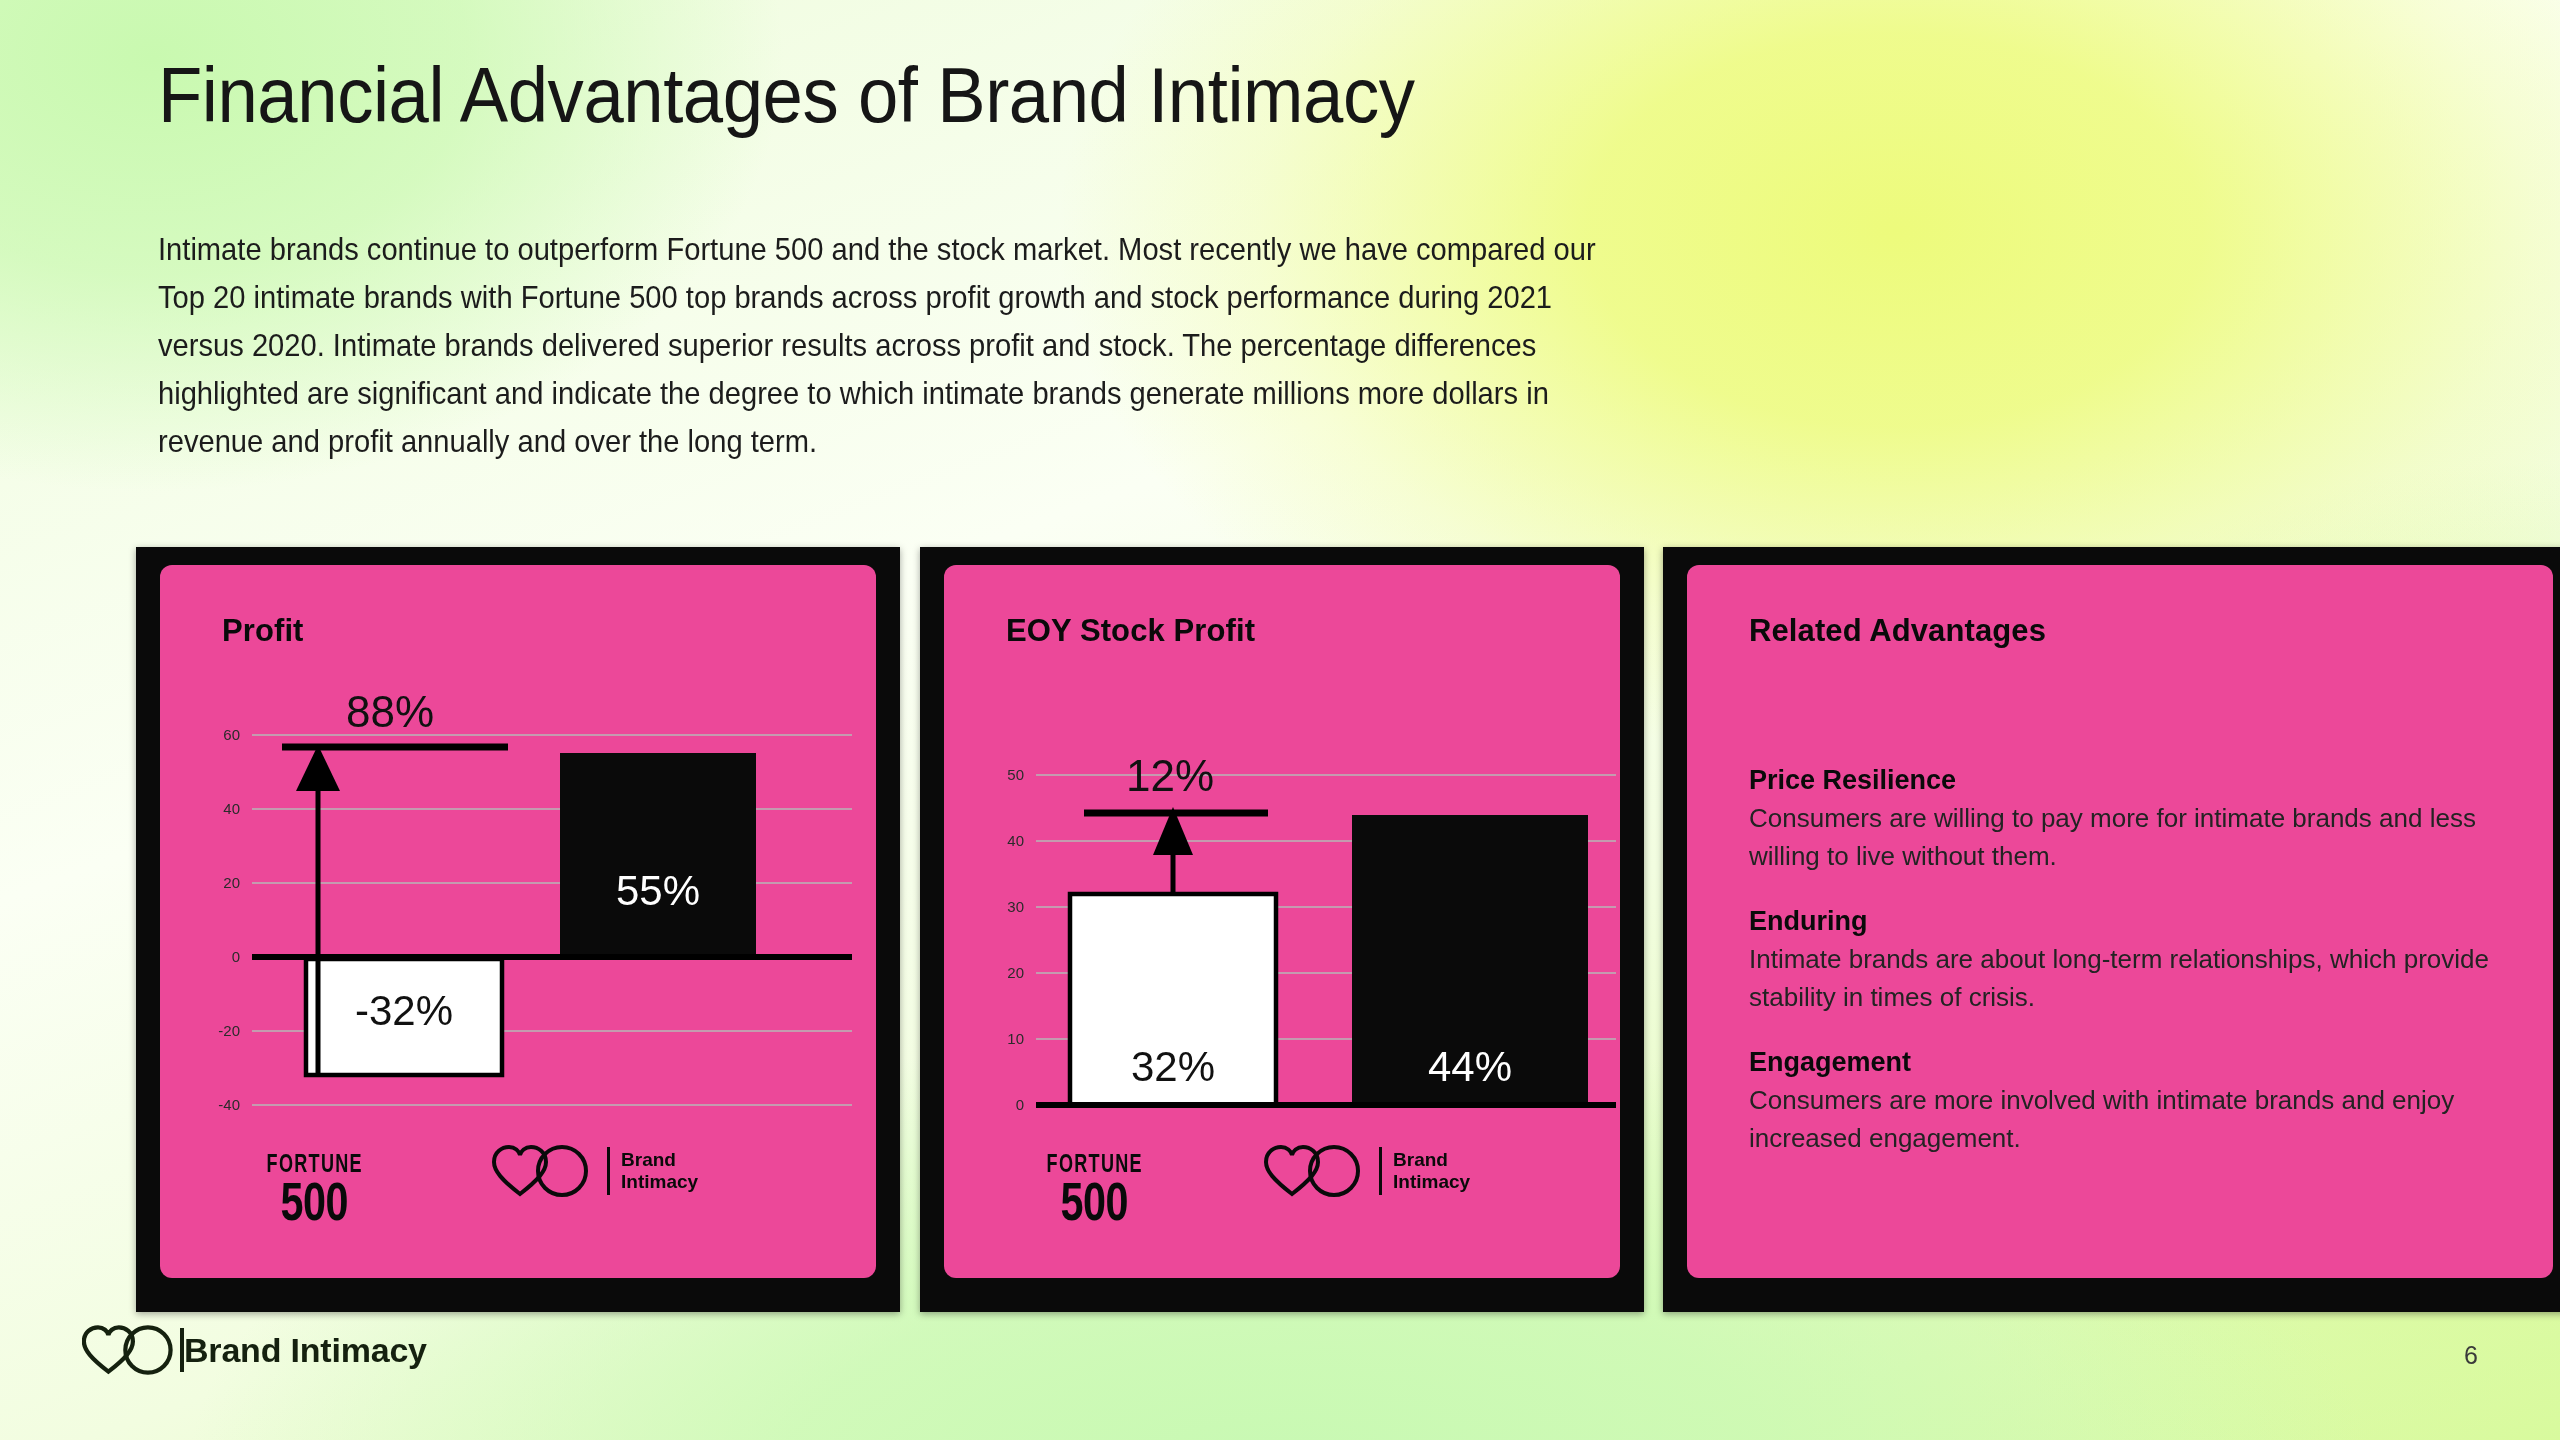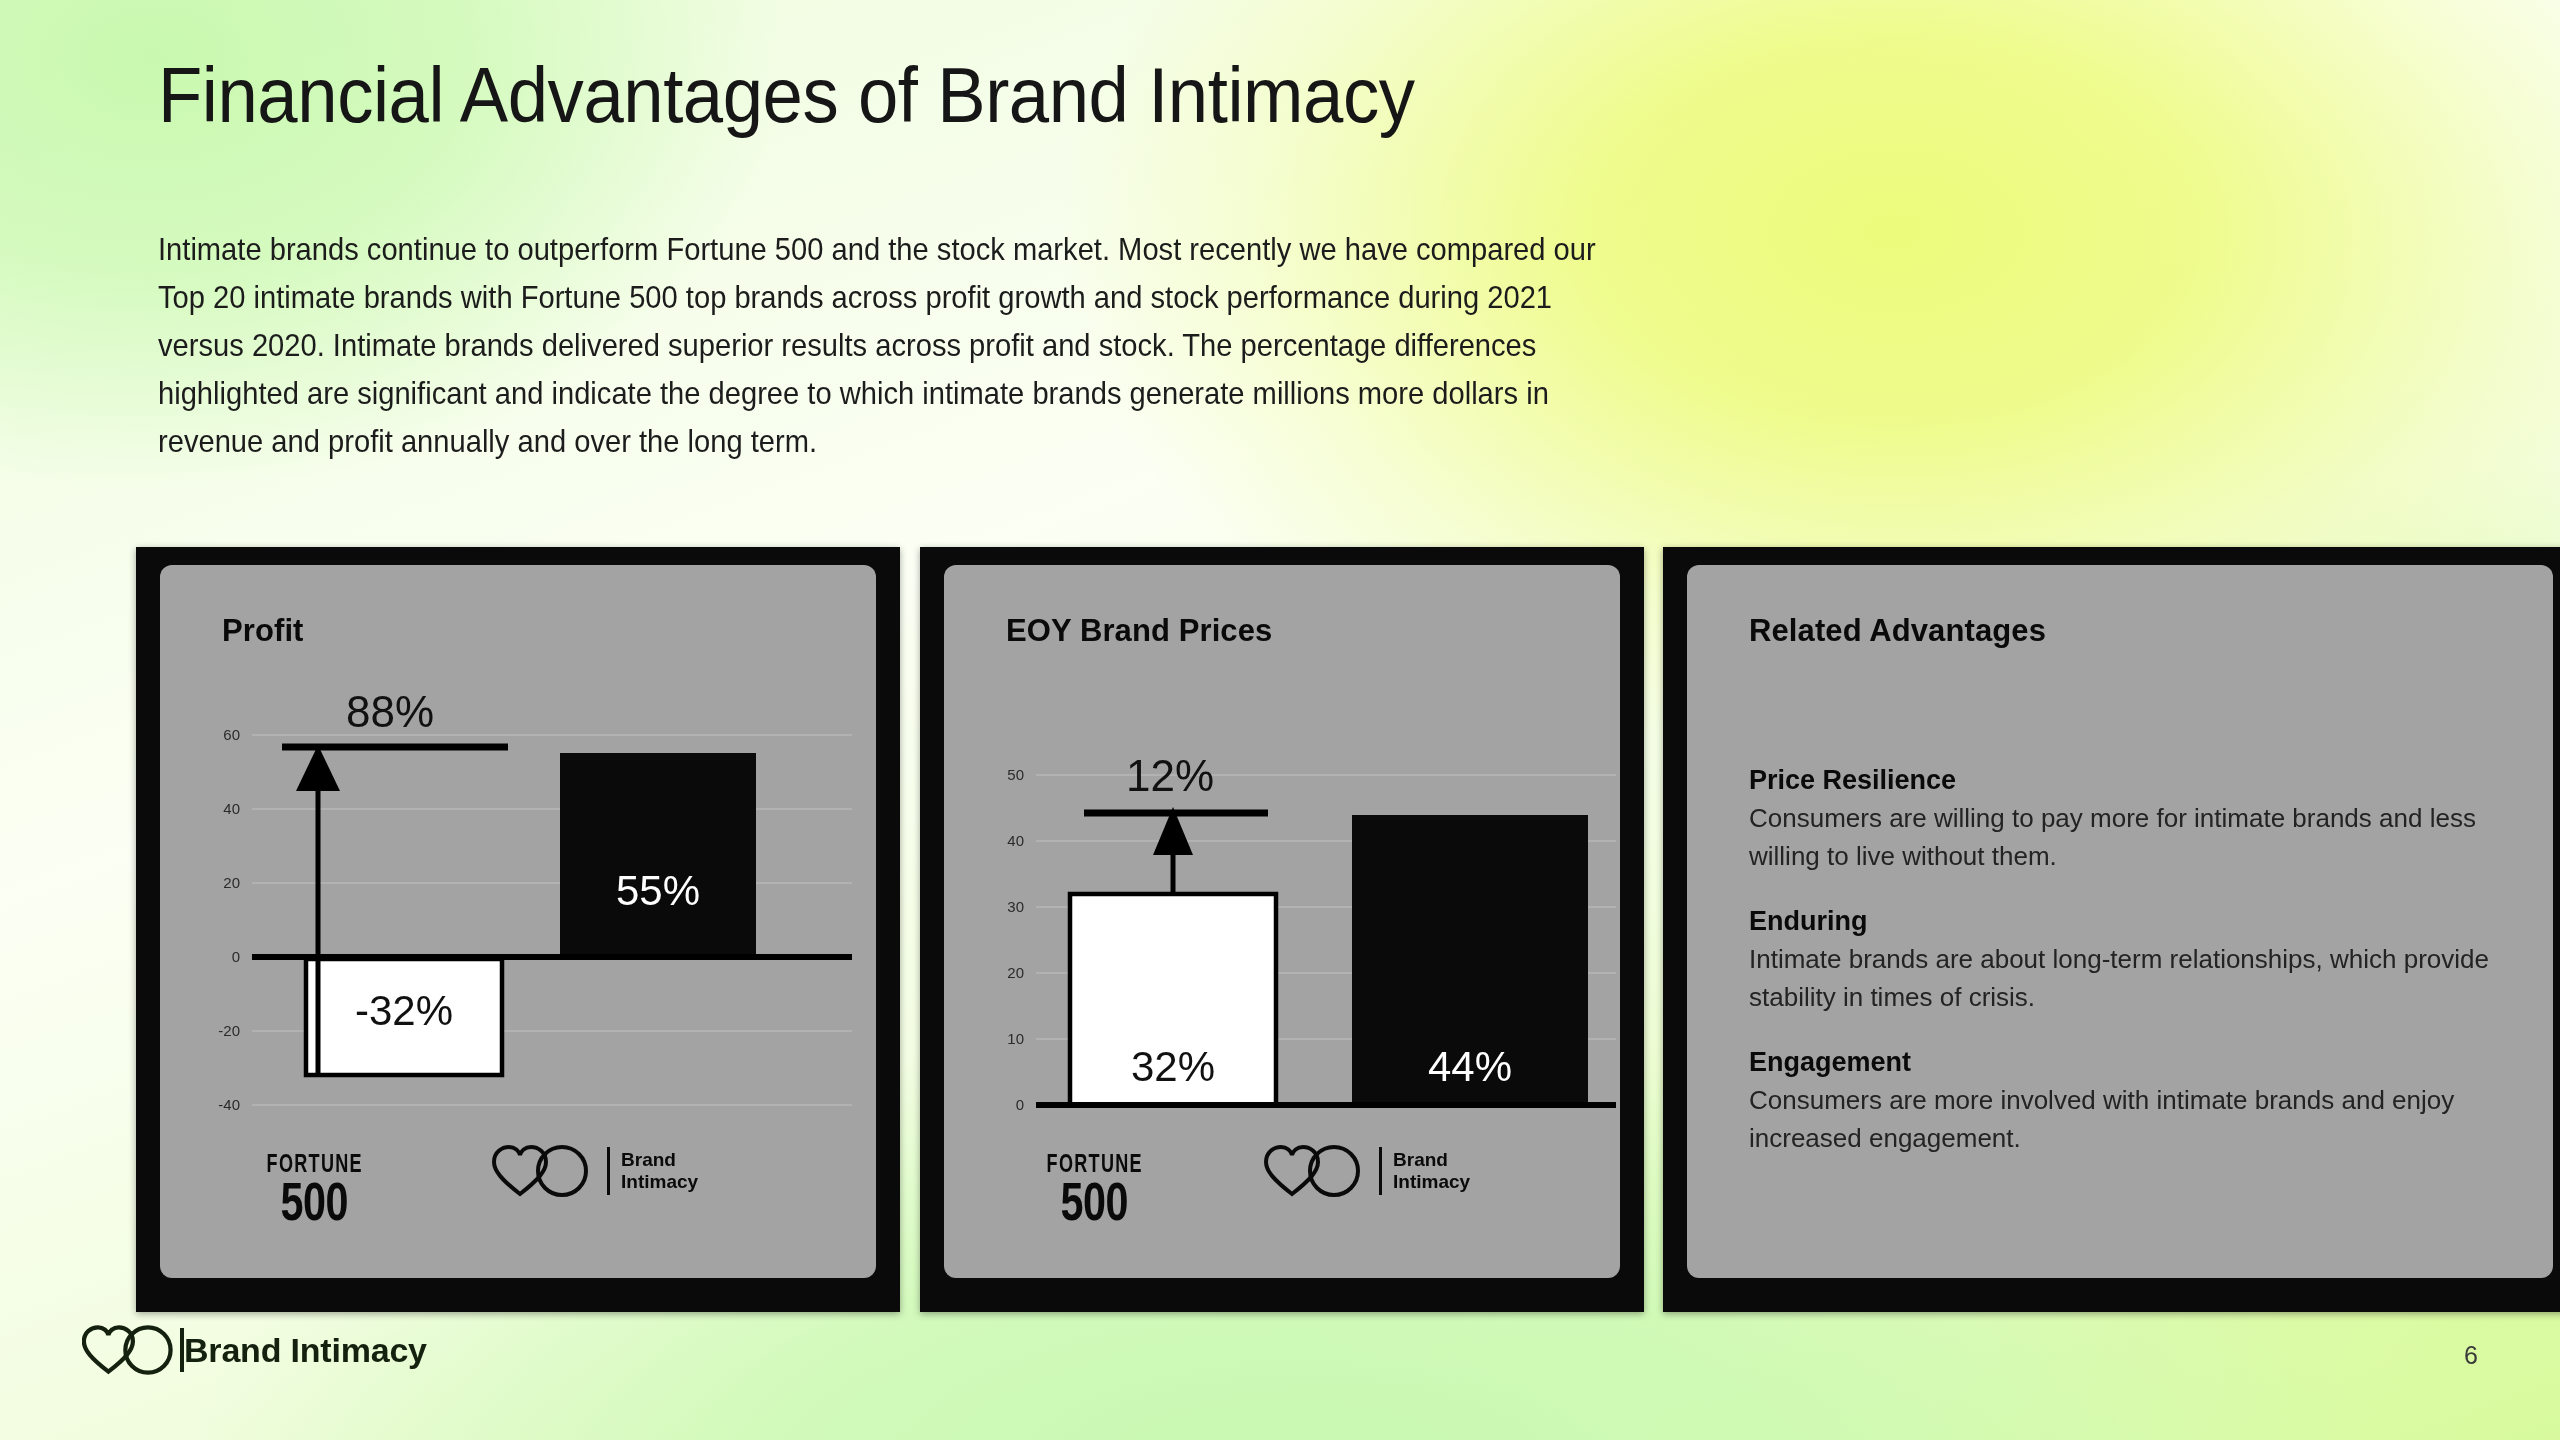--- a/index.html
+++ b/index.html
@@ -47,21 +47,21 @@
 
   
   .panel {
     position: absolute;
     background: #0a0a0a;
     box-shadow: 0 2px 7px rgba(0,0,0,0.35);
   }
   .panel .card {
     position: absolute;
     left: 24px; right: 24px; top: 18px; bottom: 34px;
-    background: #a3a3a3;
+    background: #ec4899;
     border-radius: 12px;
   }
   #panel-profit { left: 136px;  top: 547px; width: 764px; height: 765px; }
   #panel-stock  { left: 920px;  top: 547px; width: 724px; height: 765px; }
   #panel-adv    { left: 1663px; top: 547px; width: 914px; height: 765px; }
 
   .card-title {
     position: absolute;
     left: 62px; top: 48px;
     font-size: 31px;
@@ -194,21 +194,21 @@
             <div>Brand</div>
             <div>Intimacy</div>
           </div>
         </div>
       </div>
     </div>
   </div>
 
   <div class="panel" id="panel-stock">
     <div class="card">
-      <div class="card-title">EOY Brand Prices</div>
+      <div class="card-title">EOY Stock Profit</div>
 
       <div class="chart" id="chart-stock">
         <svg viewBox="0 0 660 440" preserveAspectRatio="none">
 
           <g>
             <line class="grid-line" x1="62" y1="80" x2="642" y2="80"></line>
             <line class="grid-line" x1="62" y1="146" x2="642" y2="146"></line>
             <line class="grid-line" x1="62" y1="212" x2="642" y2="212"></line>
             <line class="grid-line" x1="62" y1="278" x2="642" y2="278"></line>
             <line class="grid-line" x1="62" y1="344" x2="642" y2="344"></line>

